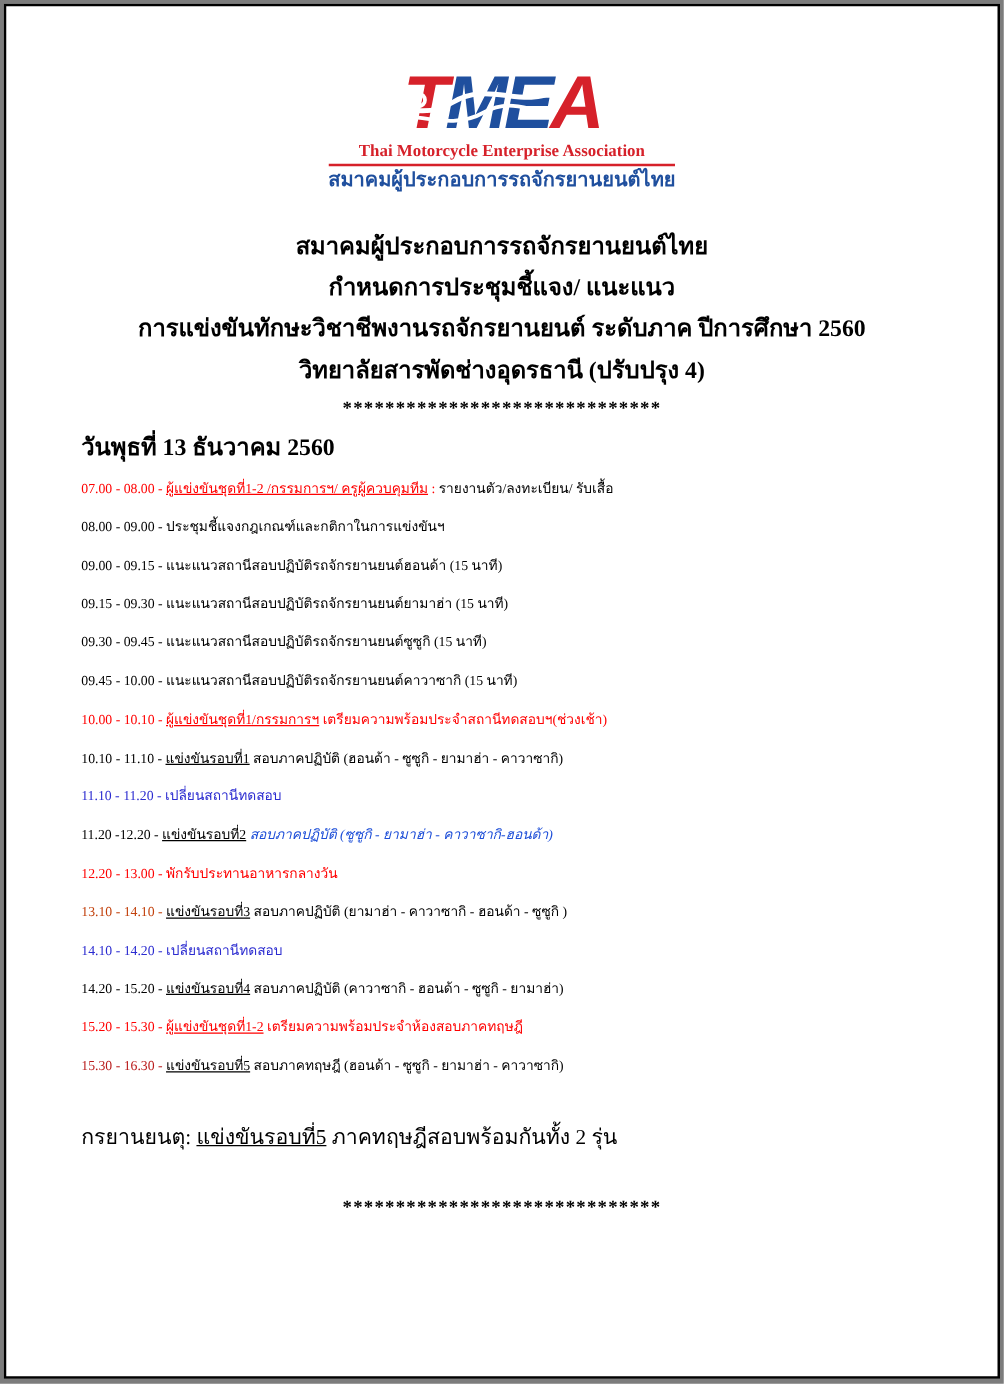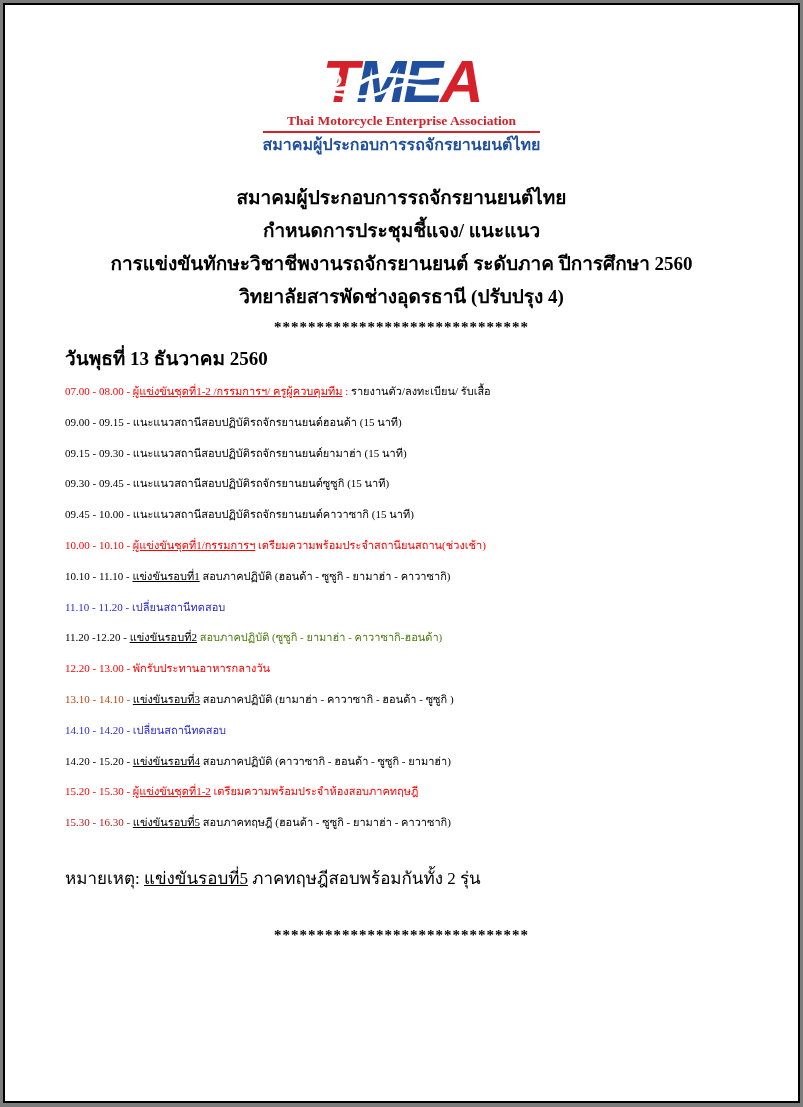--- a/index.html
+++ b/index.html
@@ -78,34 +78,35 @@
     <div class="title-line">วิทยาลัยสารพัดช่างอุดรธานี (ปรับปรุง 4)</div>
   </div>
 
   <div class="sep">******************************</div>
 
   <div class="content">
     <div class="date-heading">วันพุธที่ 13 ธันวาคม 2560</div>
 
     <div class="schedule">
         <div class="sched-row"><span class="time" style="color: rgb(255, 0, 0);">07.00 - 08.00 - </span><span class="u" style="color: rgb(255, 0, 0);">ผู้แข่งขันชุดที่1-2 /กรรมการฯ/ ครูผู้ควบคุมทีม</span><span style="color: rgb(255, 0, 0);"> : </span><span style="color: rgb(0, 0, 0);">รายงานตัว/ลงทะเบียน/ รับเสื้อ</span></div>
+        <div class="sched-row"><span class="time" style="color: rgb(0, 0, 0);">08.00 - 09.00 - </span><span style="color: rgb(0, 0, 0);">ประชุมชี้แจงกฎเกณฑ์และกติกาในการแข่งขันฯ</span></div>
         <div class="sched-row"><span class="time" style="color: rgb(0, 0, 0);">09.00 - 09.15 - </span><span style="color: rgb(0, 0, 0);">แนะแนวสถานีสอบปฏิบัติรถจักรยานยนต์ฮอนด้า (15 นาที)</span></div>
         <div class="sched-row"><span class="time" style="color: rgb(0, 0, 0);">09.15 - 09.30 - </span><span style="color: rgb(0, 0, 0);">แนะแนวสถานีสอบปฏิบัติรถจักรยานยนต์ยามาฮ่า (15 นาที)</span></div>
         <div class="sched-row"><span class="time" style="color: rgb(0, 0, 0);">09.30 - 09.45 - </span><span style="color: rgb(0, 0, 0);">แนะแนวสถานีสอบปฏิบัติรถจักรยานยนต์ซูซูกิ (15 นาที)</span></div>
         <div class="sched-row"><span class="time" style="color: rgb(0, 0, 0);">09.45 - 10.00 - </span><span style="color: rgb(0, 0, 0);">แนะแนวสถานีสอบปฏิบัติรถจักรยานยนต์คาวาซากิ (15 นาที)</span></div>
-        <div class="sched-row"><span class="time" style="color: rgb(255, 0, 0);">10.00 - 10.10 - </span><span class="u" style="color: rgb(255, 0, 0);">ผู้แข่งขันชุดที่1/กรรมการฯ</span><span style="color: rgb(255, 0, 0);"> เตรียมความพร้อมประจำสถานียนสถาน(ช่วงเช้า)</span></div>
+        <div class="sched-row"><span class="time" style="color: rgb(255, 0, 0);">10.00 - 10.10 - </span><span class="u" style="color: rgb(255, 0, 0);">ผู้แข่งขันชุดที่1/กรรมการฯ</span><span style="color: rgb(255, 0, 0);"> เตรียมความพร้อมประจำสถานีทดสอบฯ(ช่วงเช้า)</span></div>
         <div class="sched-row"><span class="time" style="color: rgb(0, 0, 0);">10.10 - 11.10 - </span><span class="u" style="color: rgb(0, 0, 0);">แข่งขันรอบที่1</span><span style="color: rgb(0, 0, 0);"> สอบภาคปฏิบัติ (ฮอนด้า - ซูซูกิ - ยามาฮ่า - คาวาซากิ)</span></div>
         <div class="sched-row"><span class="time" style="color: rgb(43, 43, 208);">11.10 - 11.20 - </span><span style="color: rgb(43, 43, 208);">เปลี่ยนสถานีทดสอบ</span></div>
-        <div class="sched-row"><span class="time" style="color: rgb(0, 0, 0);">11.20 -12.20 - </span><span class="u" style="color: rgb(0, 0, 0);">แข่งขันรอบที่2</span><span style="color: #4d7c0f;"> สอบภาคปฏิบัติ (ซูซูกิ - ยามาฮ่า - คาวาซากิ-ฮอนด้า)</span></div>
+        <div class="sched-row"><span class="time" style="color: rgb(0, 0, 0);">11.20 -12.20 - </span><span class="u" style="color: rgb(0, 0, 0);">แข่งขันรอบที่2</span><span style="color: #1d4ed8; font-style: italic;"> สอบภาคปฏิบัติ (ซูซูกิ - ยามาฮ่า - คาวาซากิ-ฮอนด้า)</span></div>
         <div class="sched-row"><span class="time" style="color: rgb(255, 0, 0);">12.20 - 13.00 - </span><span style="color: rgb(255, 0, 0);">พักรับประทานอาหารกลางวัน</span></div>
         <div class="sched-row"><span class="time" style="color: #c2410c;">13.10 - 14.10 - </span><span class="u" style="color: rgb(0, 0, 0);">แข่งขันรอบที่3</span><span style="color: rgb(0, 0, 0);"> สอบภาคปฏิบัติ (ยามาฮ่า - คาวาซากิ - ฮอนด้า - ซูซูกิ )</span></div>
         <div class="sched-row"><span class="time" style="color: rgb(43, 43, 208);">14.10 - 14.20 - </span><span style="color: rgb(43, 43, 208);">เปลี่ยนสถานีทดสอบ</span></div>
         <div class="sched-row"><span class="time" style="color: rgb(0, 0, 0); text-align: center;">14.20 - 15.20 - </span><span class="u" style="color: rgb(0, 0, 0);">แข่งขันรอบที่4</span><span style="color: rgb(0, 0, 0);"> สอบภาคปฏิบัติ (คาวาซากิ - ฮอนด้า - ซูซูกิ - ยามาฮ่า)</span></div>
         <div class="sched-row"><span class="time" style="color: rgb(255, 0, 0);">15.20 - 15.30 - </span><span class="u" style="color: rgb(255, 0, 0);">ผู้แข่งขันชุดที่1-2</span><span style="color: rgb(255, 0, 0);"> เตรียมความพร้อมประจำห้องสอบภาคทฤษฎี</span></div>
         <div class="sched-row"><span class="time" style="color: #b91c1c;">15.30 - 16.30 - </span><span class="u" style="color: rgb(0, 0, 0);">แข่งขันรอบที่5</span><span style="color: rgb(0, 0, 0);"> สอบภาคทฤษฎี (ฮอนด้า - ซูซูกิ - ยามาฮ่า - คาวาซากิ)</span></div>
       </div>
 
-    <div class="note"><span>หมายเหตุ: </span><span class="u">แข่งขันรอบที่5</span><span> ภาคทฤษฎีสอบพร้อมกันทั้ง 2 รุ่น</span></div>
+    <div class="note"><span>กรยานยนตุ: </span><span class="u">แข่งขันรอบที่5</span><span> ภาคทฤษฎีสอบพร้อมกันทั้ง 2 รุ่น</span></div>
   </div>
 
   <div class="sep sep-bottom">******************************</div>
 
 </div>
 
 </body></html>

